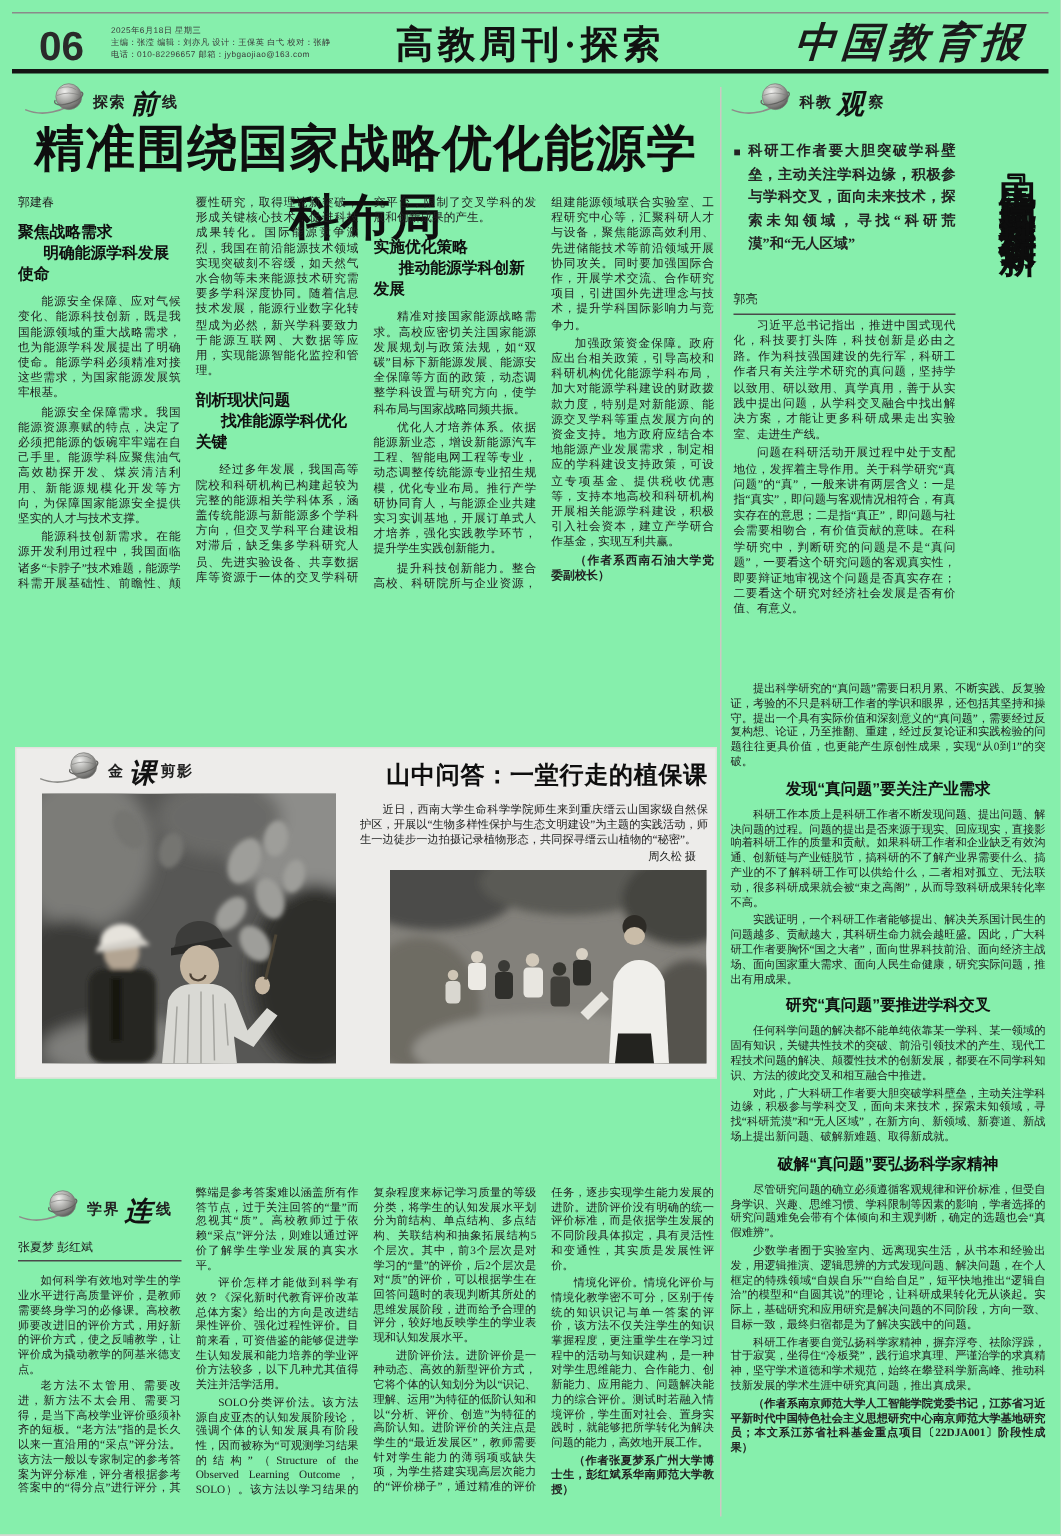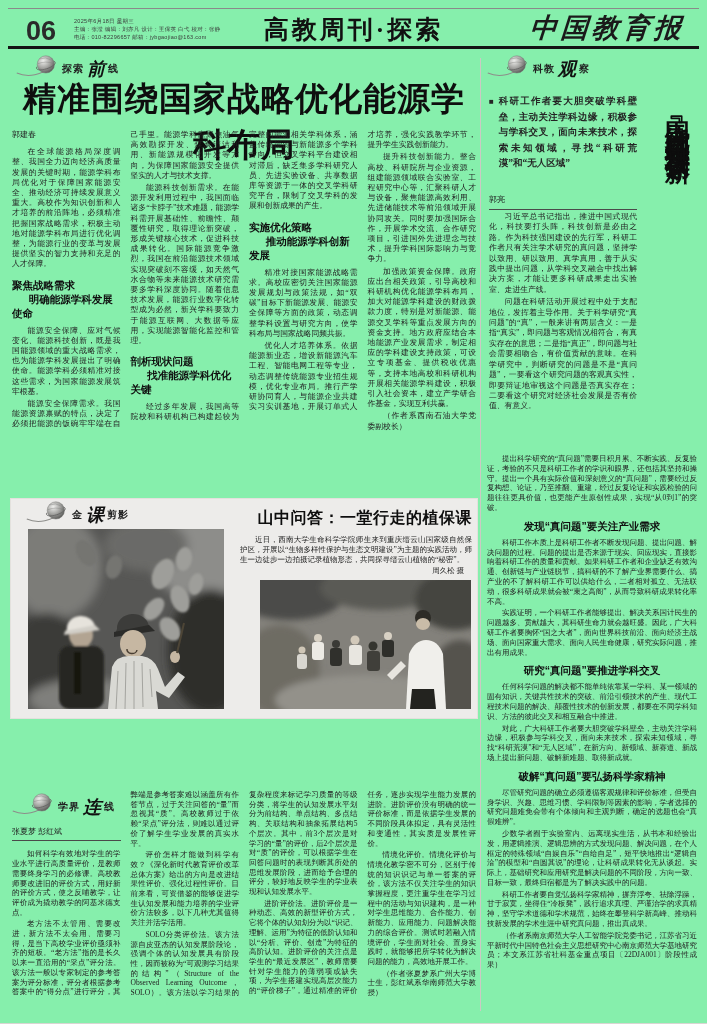--- a/index.html
+++ b/index.html
@@ -21,21 +21,21 @@
   .lbl-pre,.lbl-post{font:bold 10px/12px "Liberation Sans",sans-serif;color:#222;letter-spacing:1px;padding-bottom:3px;}
   .lbl-script{font:bold italic 18px/18px "Liberation Serif","DejaVu Serif",serif;color:#111;padding:0 1px;}
   
   .lead-label{position:absolute;left:16px;top:54px;}
   .lead-headline{position:absolute;left:12px;top:76px;width:464px;text-align:center;
         font:900 33px/46px "Liberation Sans",sans-serif;letter-spacing:1px;color:#0e0e0e;}
   .lead-body{position:absolute;left:12px;top:130px;width:464px;height:364px;overflow:hidden;
         column-count:4;column-gap:10px;text-align:justify;font-size:7.8px;line-height:10.2px;color:#222;}
   .byline{font-size:8px;margin:0 0 7px 0;}
   .para{margin:0 0 2px 0;text-indent:2em;}
-  .para.credit{color:#222;}
+  .para.credit{color:#222;font-weight:bold;}
   .inline-subhead{break-inside:avoid;margin:8px 0 6px;font-family:"Liberation Sans",sans-serif;
         font-weight:bold;font-size:10.5px;line-height:14px;color:#0f0f0f;text-align:left;}
   .inline-subhead .kicker{display:block;}
   .inline-subhead .title{display:block;text-indent:1.6em;}
   
   .observe{position:absolute;left:487px;top:54px;width:210px;height:962px;}
   .obs-label{position:absolute;left:0;top:0;width:100%;display:flex;justify-content:flex-start;}
   .obs-quote{position:absolute;left:2px;top:40px;width:148px;display:flex;gap:5px;
         font:bold 9.5px/15.5px "Liberation Serif","DejaVu Serif",serif;color:#242424;text-align:justify;}
   .obs-quote .bullet{flex:none;font-size:8px;line-height:15px;}
@@ -106,21 +106,20 @@
         <use href="#globe"></use>
       </svg>
     <span class="lbl-pre">探索</span>
     <span class="lbl-script">前</span>
     <span class="lbl-post">线</span>
   </span>
   <h1 class="lead-headline" style="margin:0">精准围绕国家战略优化能源学科布局</h1>
   <div class="lead-body">
     <div class="byline">郭建春</div>
     <div>
-        <p class="para">在全球能源格局深度调整、我国全力迈向经济高质量发展的关键时期，能源学科布局优化对于保障国家能源安全、推动经济可持续发展意义重大。高校作为知识创新和人才培养的前沿阵地，必须精准把握国家战略需求，积极主动地对能源学科布局进行优化调整，为能源行业的变革与发展提供坚实的智力支持和充足的人才保障。</p>
         <div class="inline-subhead">
           <span class="kicker">聚焦战略需求</span>
           <span class="title">明确能源学科发展使命</span>
         </div>
         <p class="para">能源安全保障、应对气候变化、能源科技创新，既是我国能源领域的重大战略需求，也为能源学科发展提出了明确使命。能源学科必须精准对接这些需求，为国家能源发展筑牢根基。</p>
         <p class="para">能源安全保障需求。我国能源资源禀赋的特点，决定了必须把能源的饭碗牢牢端在自己手里。能源学科应聚焦油气高效勘探开发、煤炭清洁利用、新能源规模化开发等方向，为保障国家能源安全提供坚实的人才与技术支撑。</p>
         <p class="para">能源科技创新需求。在能源开发利用过程中，我国面临诸多“卡脖子”技术难题，能源学科需开展基础性、前瞻性、颠覆性研究，取得理论新突破，形成关键核心技术，促进科技成果转化。国际能源竞争激烈，我国在前沿能源技术领域实现突破刻不容缓，如天然气水合物等未来能源技术研究需要多学科深度协同。随着信息技术发展，能源行业数字化转型成为必然，新兴学科要致力于能源互联网、大数据等应用，实现能源智能化监控和管理。</p>
         <div class="inline-subhead">
           <span class="kicker">剖析现状问题</span>
           <span class="title">找准能源学科优化关键</span>

